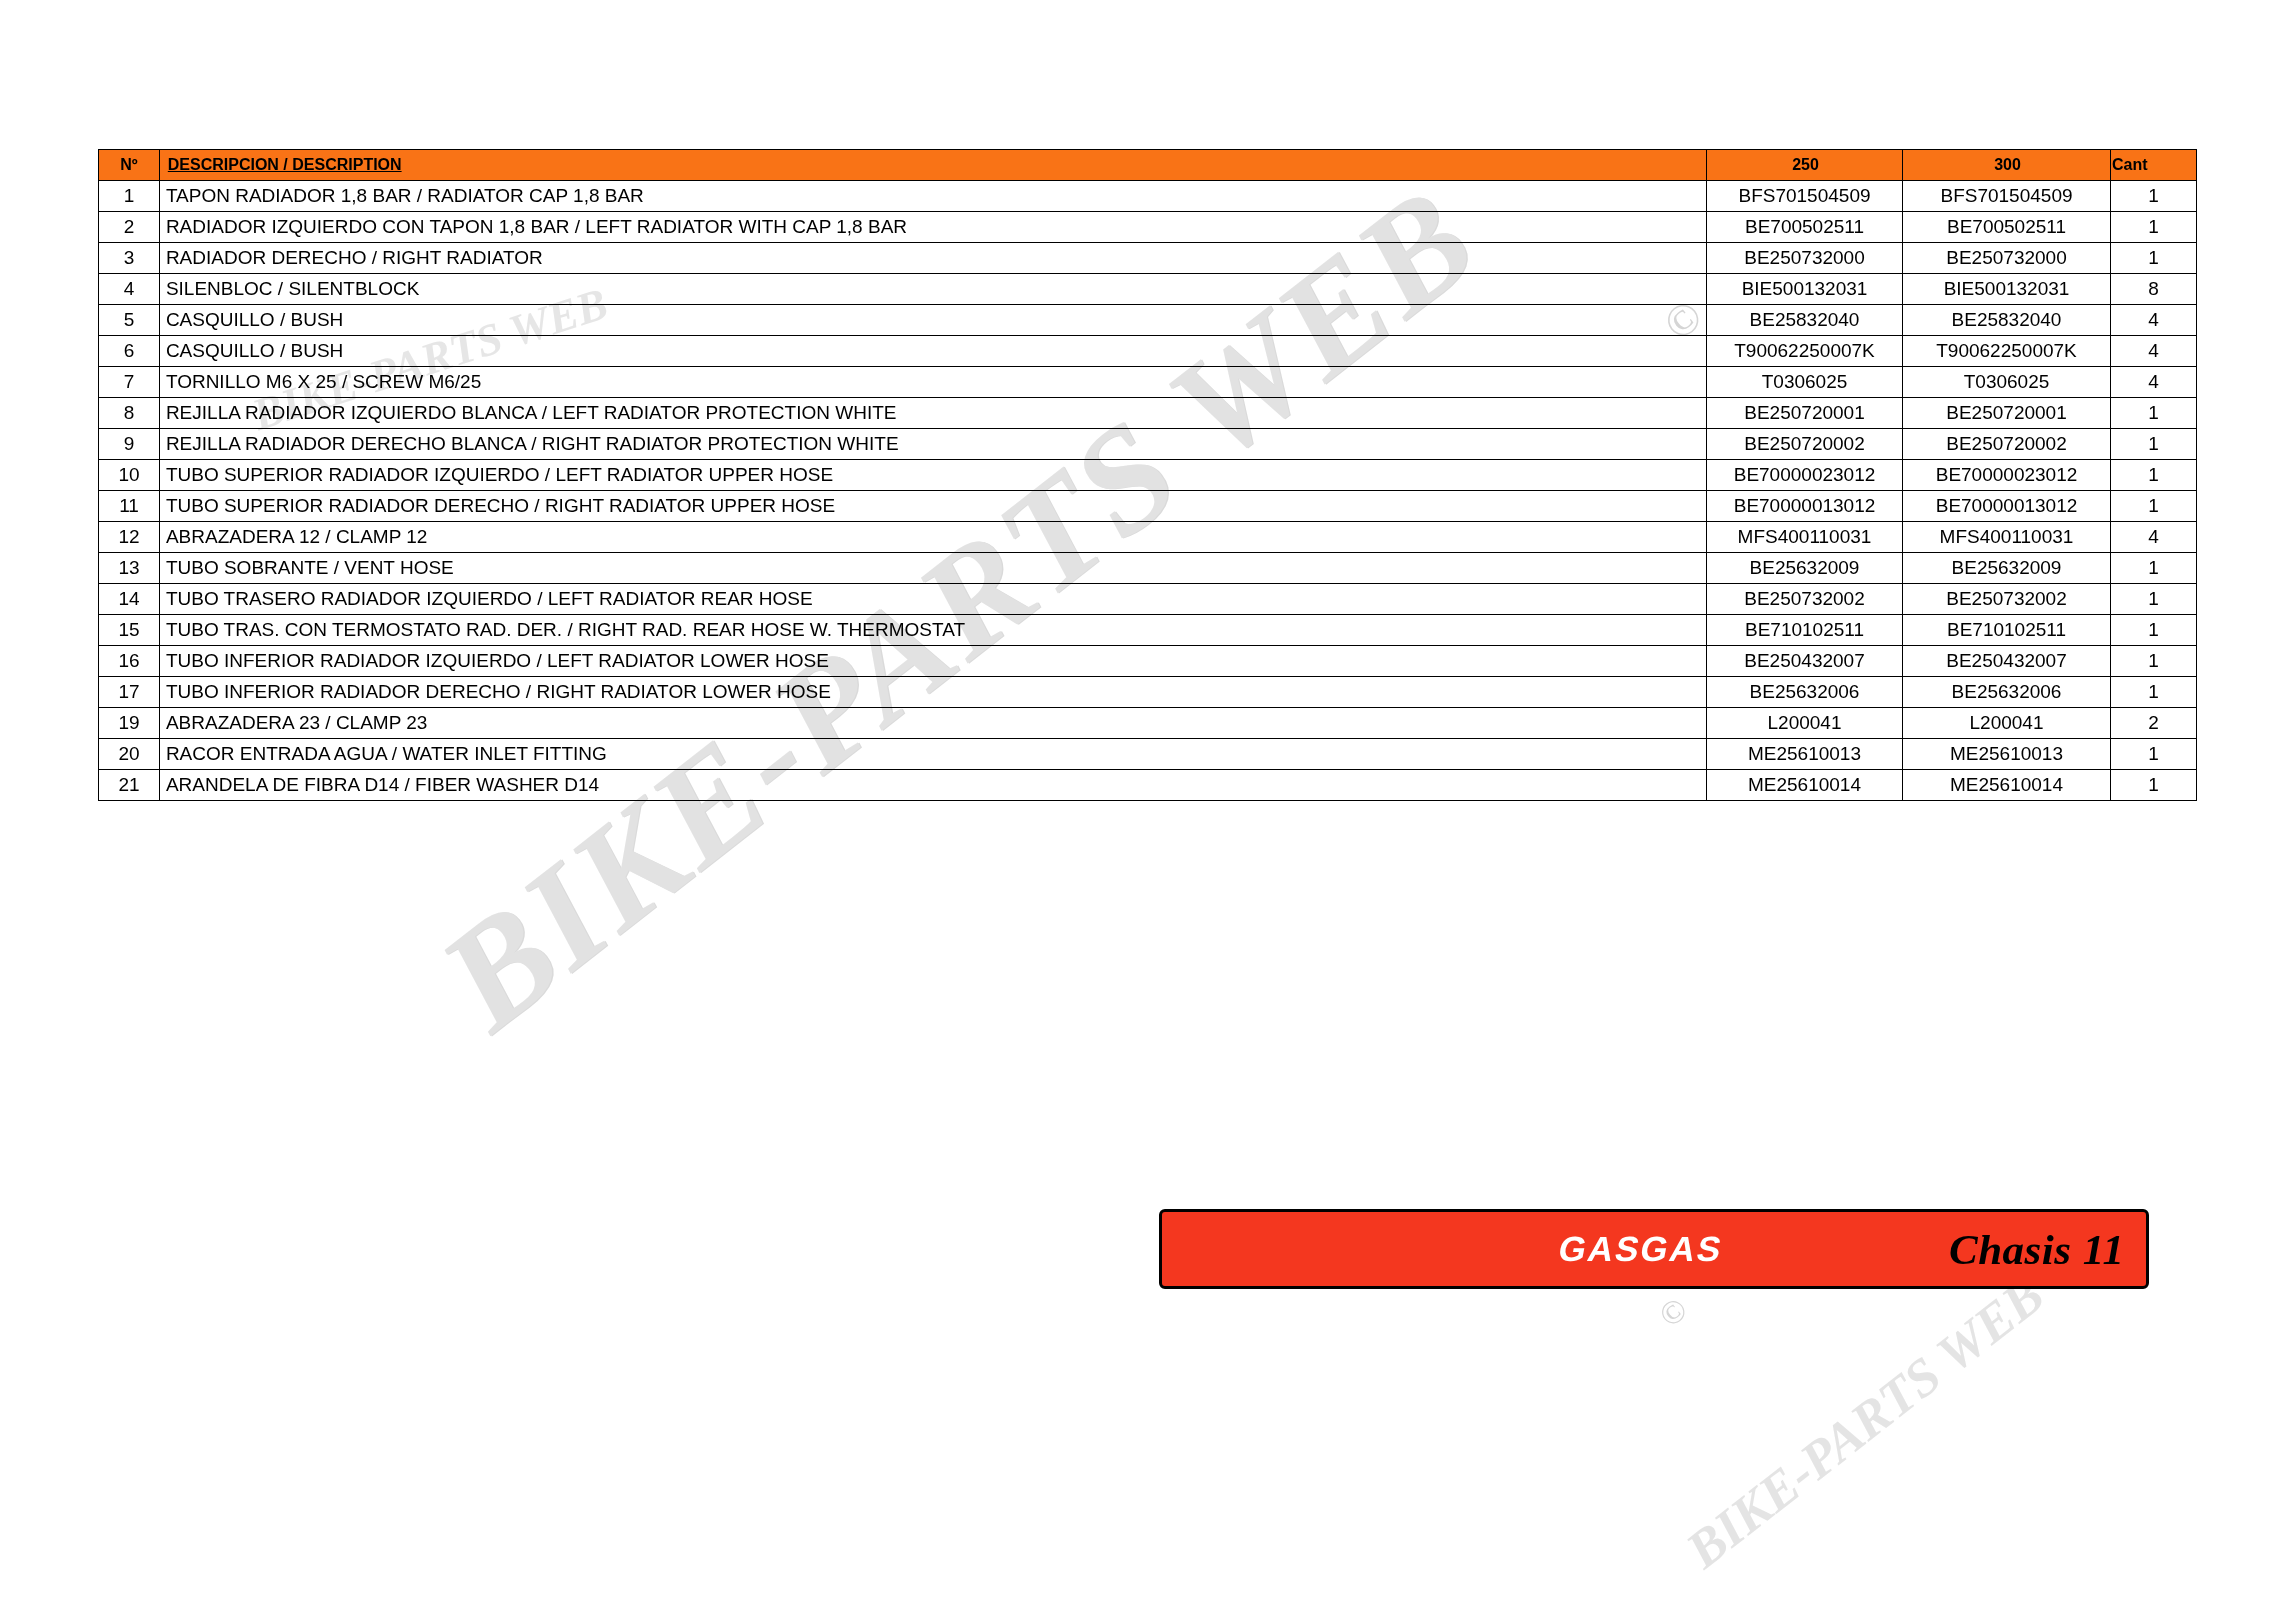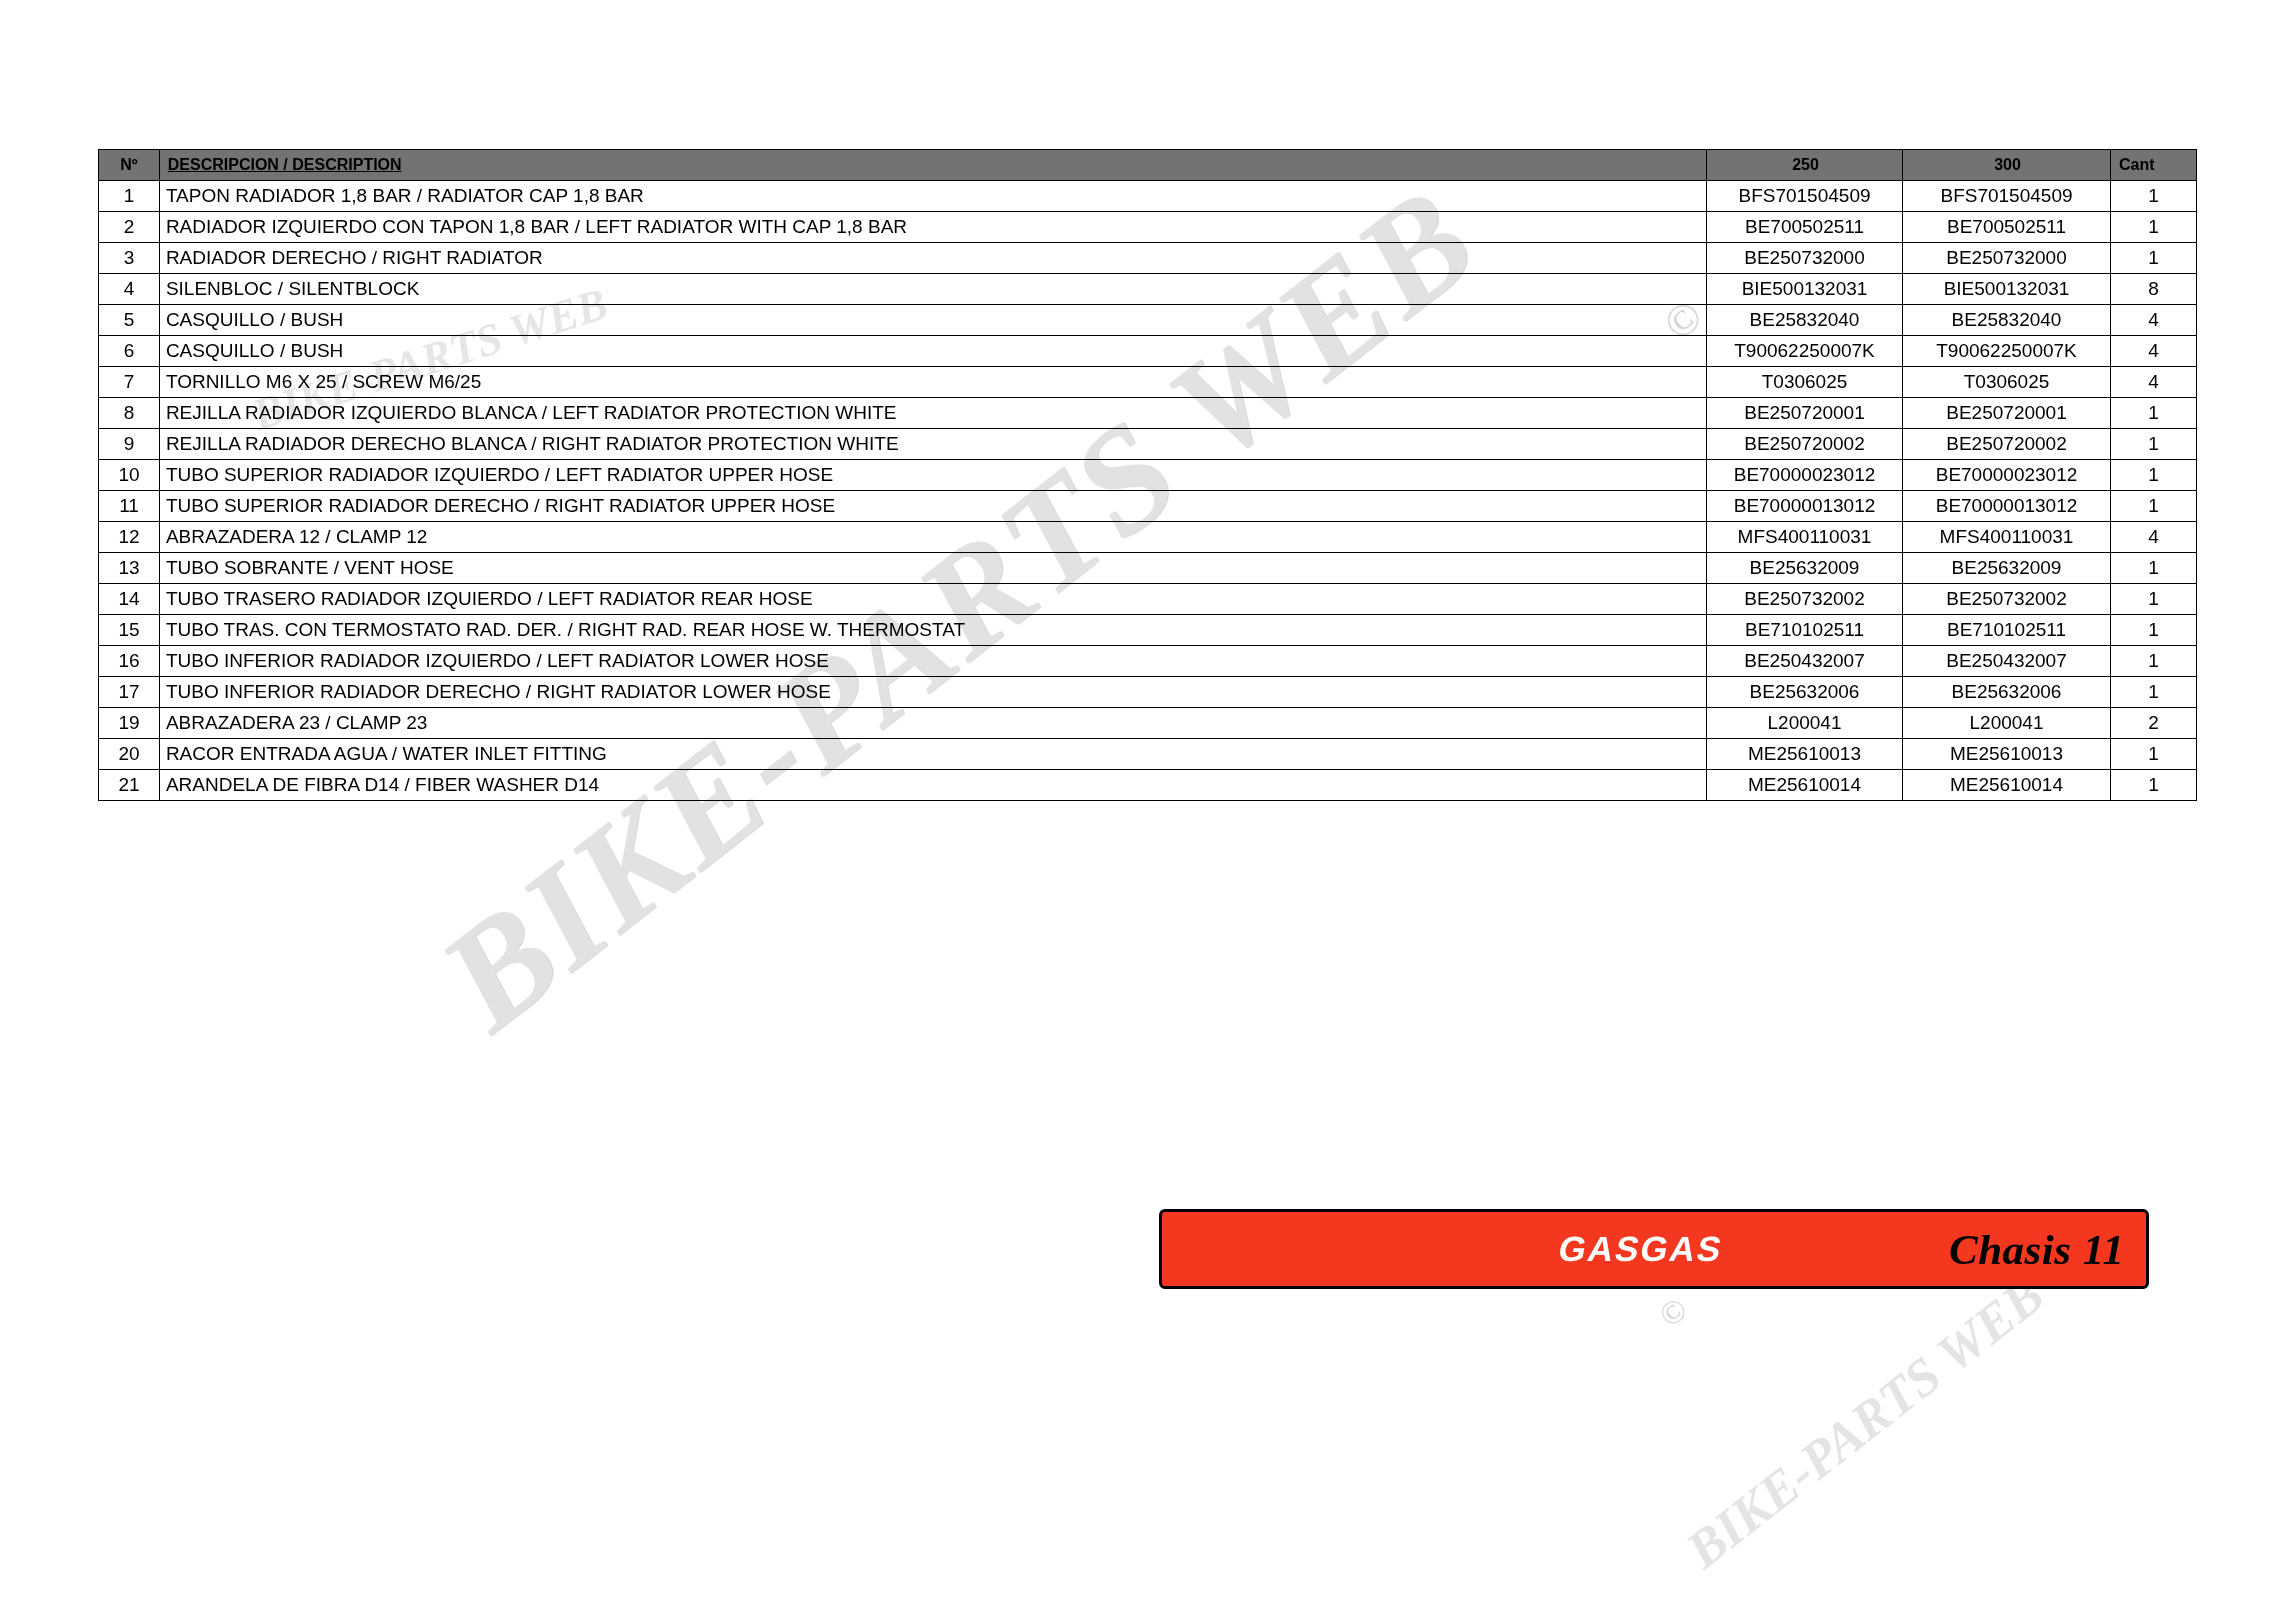--- a/index.html
+++ b/index.html
@@ -94,26 +94,26 @@
   table.parts col.c-300   { width: 208px; }
   table.parts col.c-cant  { width: 86px; }
 
   table.parts thead th {
     border: 1px solid #000;
     font-size: 16px;
     font-weight: bold;
     height: 30px;
     padding: 0 5.9px;
     vertical-align: middle;
-    background: #737373;
+    background: #f97316;
   }
   table.parts thead th.h-num { text-align: center; }
   table.parts thead th.h-desc { text-align: left; padding-left: 7.8px; text-decoration: underline; }
   table.parts thead th.h-mod { text-align: center; padding-left: 8px; }
-  table.parts thead th.h-cant { text-align: left; padding-left: 8px; }
+  table.parts thead th.h-cant { text-align: left; padding-left: 1px; }
 
   table.parts tbody td {
     border: 1px solid #000;
     height: 30px;
     padding: 0 5.9px;
     vertical-align: middle;
     background: transparent;
   }
   td.t-num { text-align: center; }
   td.t-desc { text-align: left; padding-left: 11.8px; margin-top: 8px; }

